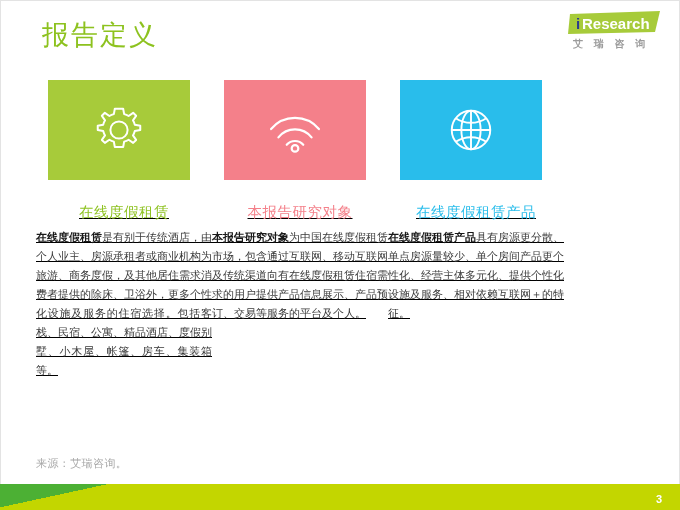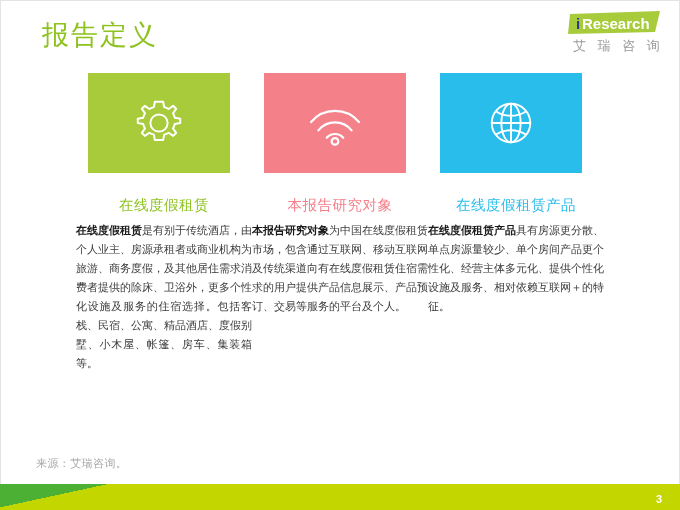--- a/index.html
+++ b/index.html
@@ -47,34 +47,36 @@
     top: 10px;
     width: 112px;
     height: 42px;
   }
   .logo-mark { display:block; }
   .logo-cn {
     position: absolute;
     left: 19px;
     top: 27px;
     width: 88px;
-    font-size: 13px;
+    font-size: 10px;
     color: #9b9b9b;
     letter-spacing: 4px;
     white-space: nowrap;
+    font-weight: bold;
   }
 
   
   .columns {
     position: absolute;
     left: 36px;
-    top: 73px;
+    top: 80px;
     width: 608px;
     display: flex;
-    justify-content: center;
+    justify-content: flex-start;
+    text-decoration: underline;
   }
   .col {
     width: 176px;
   }
   .icon-box {
     width: 142px;
     height: 100px;
     margin: 0 auto 0 12px;
     display: flex;
     align-items: center;

